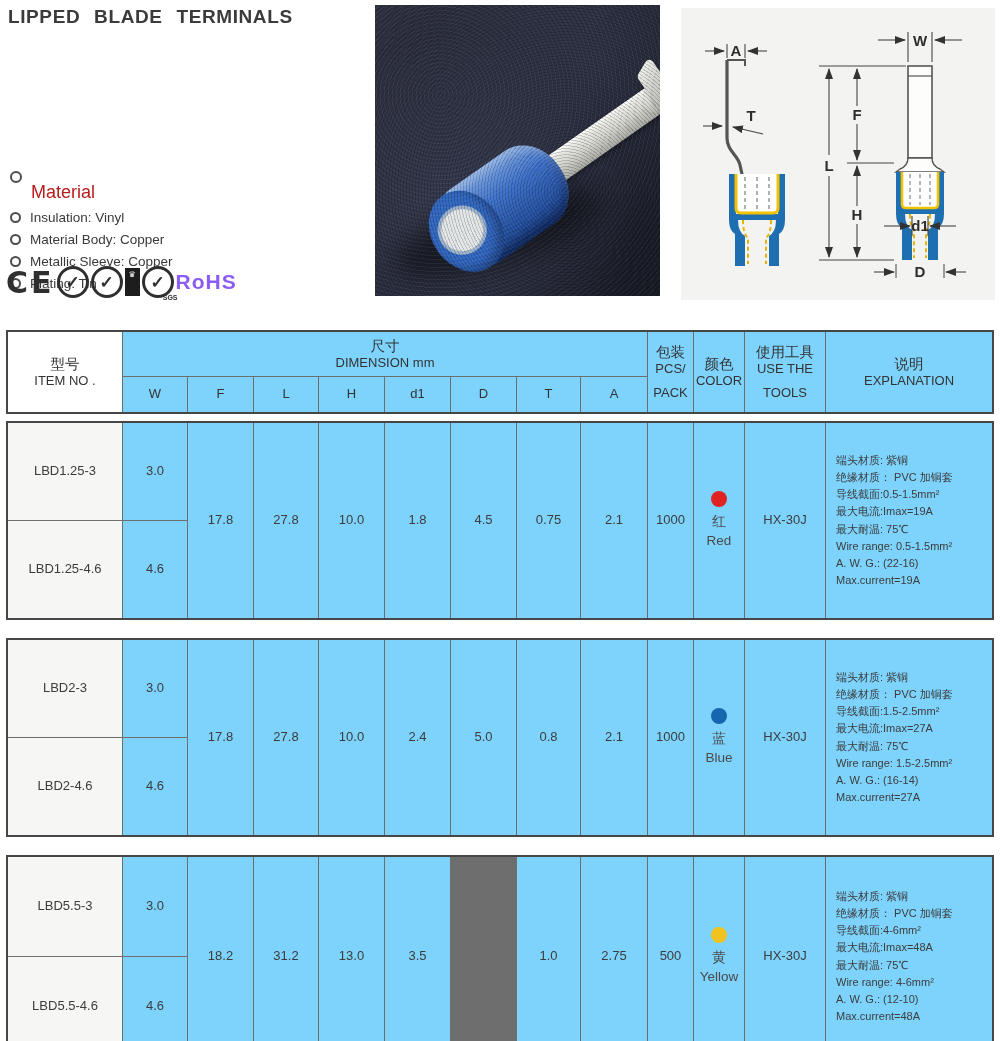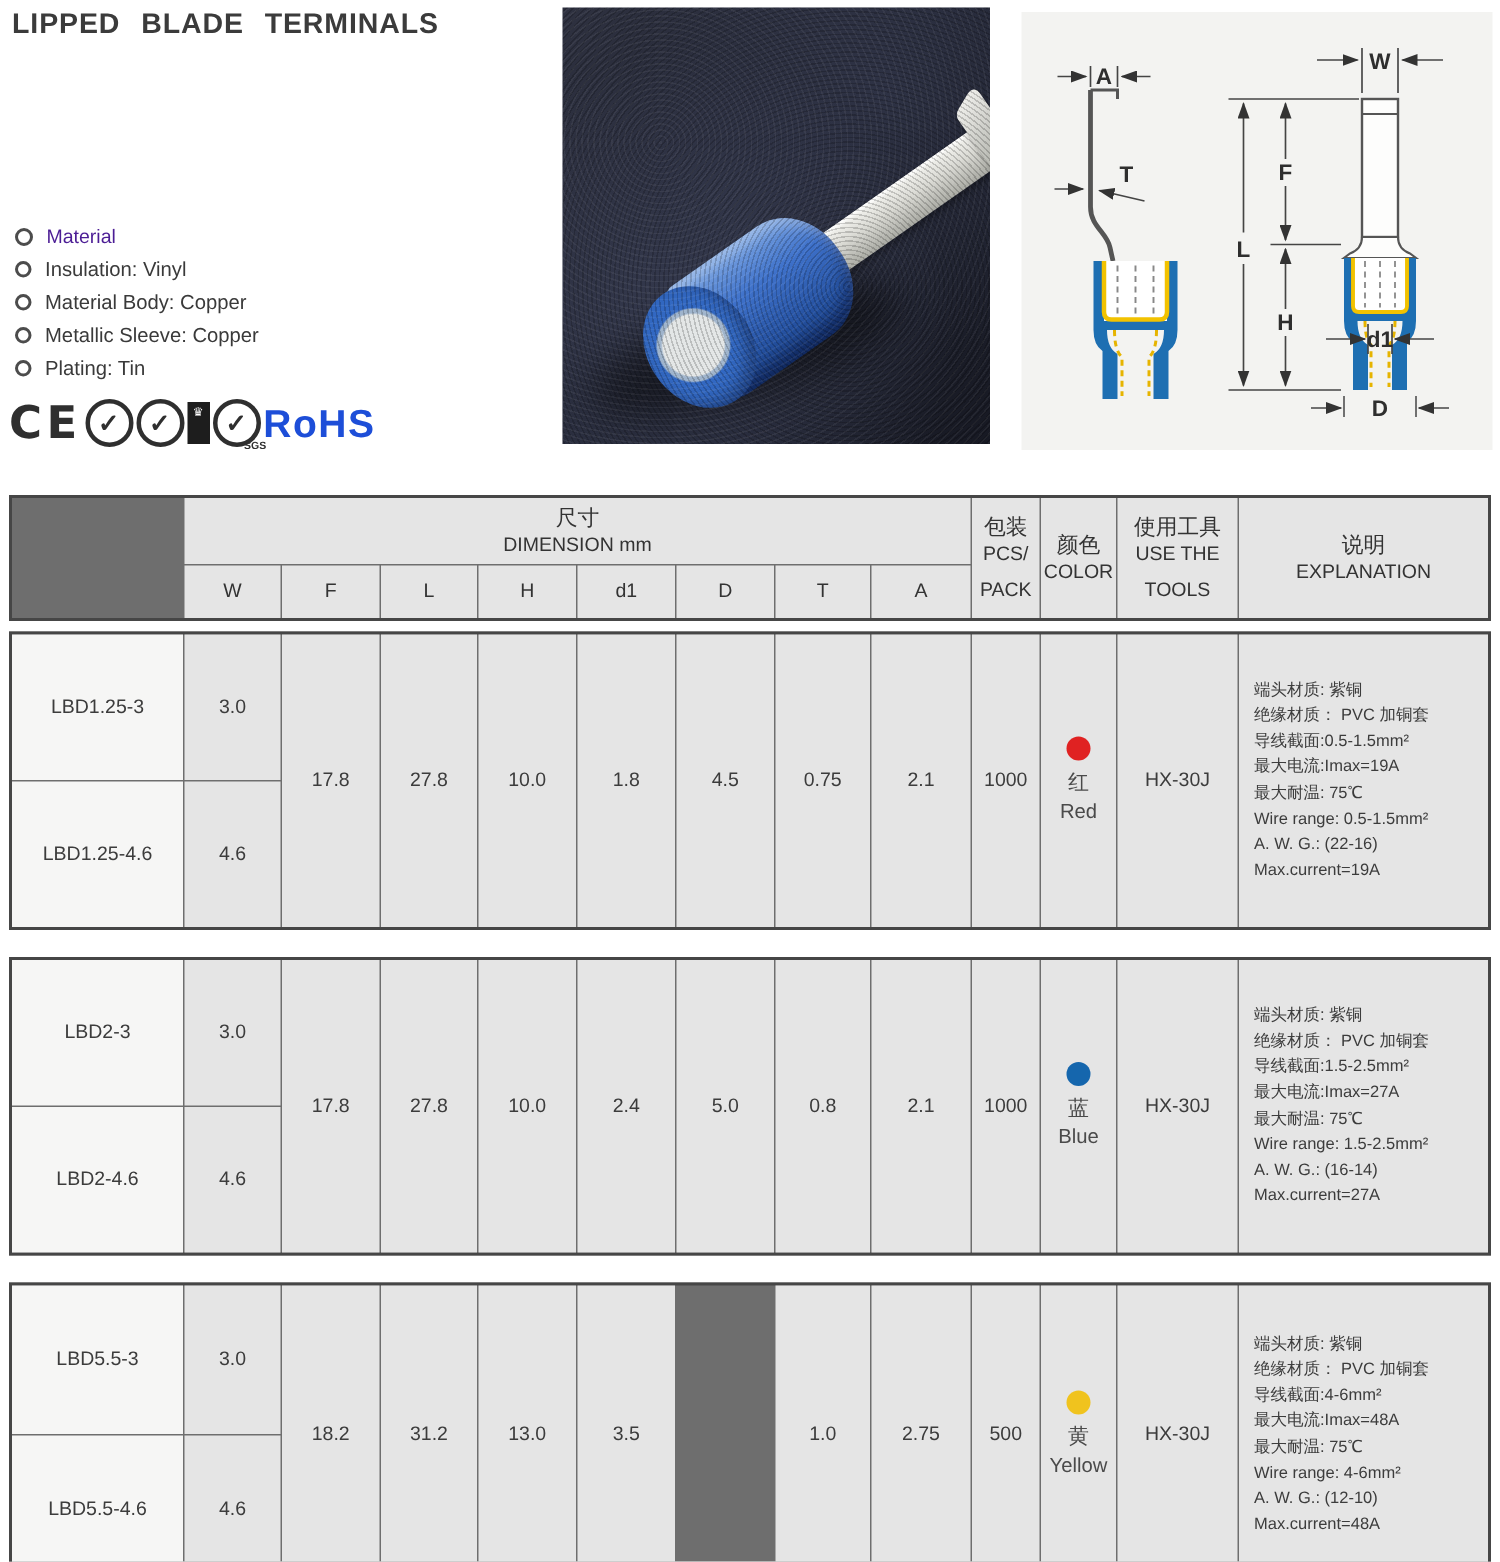--- a/index.html
+++ b/index.html
@@ -12,38 +12,38 @@
   .page-title{
     position:absolute;left:8px;top:6px;font-size:19px;font-weight:bold;
     color:#3b3b3b;letter-spacing:.6px;word-spacing:8px;
   }
   .material{position:absolute;left:10px;top:150px;width:350px;}
   .mat-row{display:flex;align-items:center;margin-bottom:7px;}
   .bullet{
     width:7px;height:7px;border:2px solid #4c4c4c;border-radius:50%;
     margin-right:9px;flex:0 0 auto;background:#fff;
   }
-  .mat-heading{font-size:13px;color:#4c1d95;}
+  .mat-heading{font-size:18px;color:#b91c1c;margin-top:32px;}
   .mat-item{font-size:13.5px;color:#3a3a3a;}
   
   .certs{position:absolute;left:6px;top:262px;height:40px;display:flex;align-items:center;gap:2px;}
   .ce-text{font-size:30px;font-weight:600;color:#2f2f2f;letter-spacing:3px;font-family:"DejaVu Sans",sans-serif;}
   .cert-circle{
     width:32px;height:32px;border:3px solid #2f2f2f;border-radius:50%;
     display:flex;align-items:center;justify-content:center;
     font-size:17px;font-weight:bold;color:#2f2f2f;box-sizing:border-box;
   }
   .iso-wrap{display:flex;align-items:center;gap:2px;}
   .ukas-block{
     width:15px;height:28px;background:#1d1d1d;color:#fff;display:flex;flex-direction:column;
     align-items:center;justify-content:flex-start;font-size:8px;line-height:9px;padding-top:2px;box-sizing:border-box;
   }
   .sgs-wrap{position:relative;}
   .sgs-small{position:absolute;right:-4px;bottom:-3px;font-size:7px;font-weight:bold;color:#2f2f2f;}
-  .rohs-text{font-size:26px;font-weight:bold;color:#1d4ed8;letter-spacing:1px;}
+  .rohs-text{font-size:21px;font-weight:bold;color:#8b5cf6;letter-spacing:1px;}
   
   .photo{
     position:absolute;left:375px;top:5px;width:285px;height:291px;overflow:hidden;
     background:
       radial-gradient(ellipse at 30% 75%, rgba(105,115,155,.28), transparent 62%),
       radial-gradient(ellipse at 75% 20%, rgba(80,88,120,.25), transparent 55%),
       linear-gradient(135deg,#2e3140 0%,#232634 45%,#171923 100%);
   }
   .photo::after{
     content:"";position:absolute;inset:0;
@@ -92,21 +92,21 @@
   .tbl{position:absolute;left:6px;top:330px;}
   .tblock{
     display:grid;width:988px;box-sizing:border-box;
     grid-template-columns:114px 64px 65px 64px 65px 65px 65px 63px 66px 45px 50px 80px 166px;
     gap:1px;background:#6e6e6e;border:2px solid #464646;
   }
   .hdr{grid-template-rows:44px 35px;margin-bottom:7px;}
   .grp{grid-template-rows:97px 97px;margin-bottom:18px;}
   .grp3{grid-template-rows:99px 99px;margin-bottom:0;}
   .cell{
-    background:#e5e5e5;display:flex;flex-direction:column;align-items:center;justify-content:center;
+    background:#7dd3fc;display:flex;flex-direction:column;align-items:center;justify-content:center;
     font-size:13px;color:#3c3c3c;line-height:1.25;
   }
   .span2{grid-row:1/3;}
   .r1{grid-row:1;} .r2{grid-row:2;}
   .c1{grid-column:1;} .c2{grid-column:2;} .c3{grid-column:3;} .c4{grid-column:4;}
   .c5{grid-column:5;} .c6{grid-column:6;} .c7{grid-column:7;} .c8{grid-column:8;}
   .c9{grid-column:9;} .c10{grid-column:10;} .c11{grid-column:11;} .c12{grid-column:12;} .c13{grid-column:13;}
   .dimspan{grid-column:2/10;grid-row:1;}
   .item-cell{background:#f6f6f5;}
   .hzh{font-size:14.5px;color:#333;}
@@ -272,20 +272,24 @@
     <line x1="193" y1="264" x2="213" y2="264" marker-end="url(#ar)"></line>
     <line x1="285" y1="264" x2="265" y2="264" marker-end="url(#ar)"></line>
   </g>
   <text x="239" y="269" text-anchor="middle">D</text>
 </svg>
 </div>
 
 <div class="tbl">
 
   <div class="tblock hdr">
+    <div class="cell item-cell span2 c1" style="background:#fff;">
+      <span class="hzh">型号</span>
+      <span class="hen">ITEM NO .</span>
+    </div>
     <div class="cell dimspan">
       <span class="hzh">尺寸</span>
       <span class="hen">DIMENSION mm</span>
     </div>
     <div class="cell r2 c2 hen">W</div>
     <div class="cell r2 c3 hen">F</div>
     <div class="cell r2 c4 hen">L</div>
     <div class="cell r2 c5 hen">H</div>
     <div class="cell r2 c6 hen">d1</div>
     <div class="cell r2 c7 hen">D</div>

